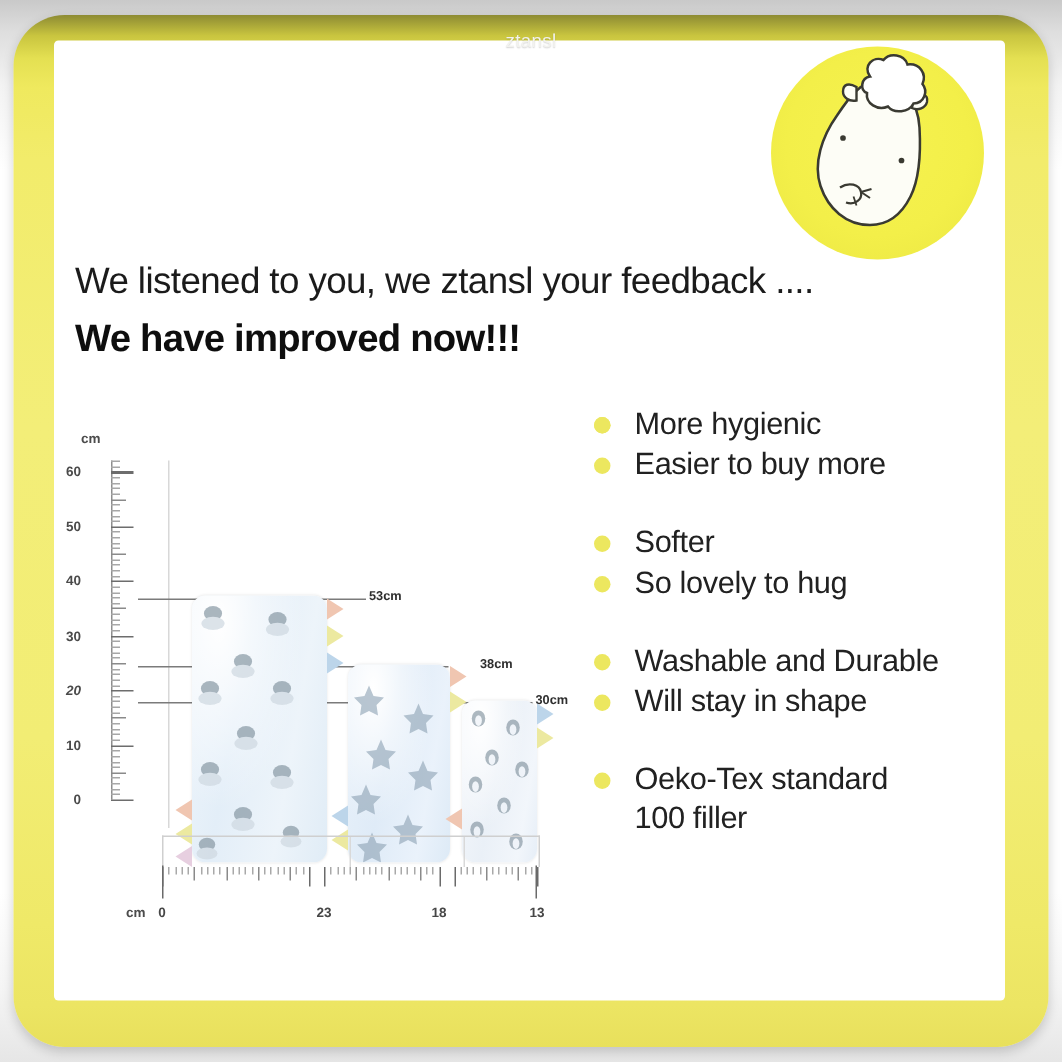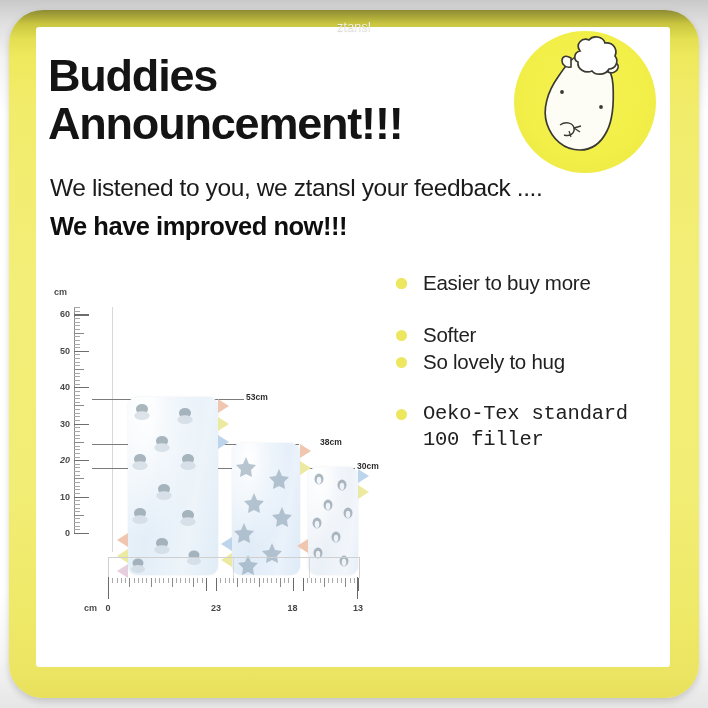--- a/index.html
+++ b/index.html
@@ -163,21 +163,21 @@
     height: 1px;
     background: #8a8a8a;
   }
   .vtick.major { width: 15px; background:#6d6d6d; height:1.3px; }
   .vtick.mid   { width: 10px; }
   .vtick.minor { width: 6px;  background:#a7a7a7; }
 
   .vlabel {
     position: absolute;
     right: 100%;
-    margin-right: 4px;
+    margin-right: 20px;
     font-size: 9px;
     font-weight: bold;
     color: #4a4a4a;
     transform: translateY(-5px);
     white-space: nowrap;
   }
 
   
   .vguide {
     position: absolute;
@@ -291,21 +291,21 @@
   }
 
   
   .bullets {
     position: absolute;
     left: 356px;
     top: 242px;
     width: 270px;
   }
   .bgroup { margin-bottom: 26px; }
-  .bgroup:last-child { margin-bottom: 16px; font-family: Liberation Mono, monospace; }
+  .bgroup:last-child { margin-bottom: 16px; }
   .bitem {
     position: relative;
     padding-left: 31px;
     font-size: 20.5px;
     line-height: 26px;
     color: #212121;
     letter-spacing: -0.25px;
     margin-bottom: 1px;
   }
   .bdot {
@@ -325,24 +325,20 @@
 <body>
 
 <div class="canvas">
 
   <div class="yellow-frame"></div>
 
   <div class="watermark">ztansl</div>
 
   <div class="card">
 
-    <div class="headline">
-      <span class="l1">Buddies</span>
-      <span class="l2">Announcement!!!</span>
-    </div>
 
     <div class="sub1">We listened to you, we ztansl your feedback ....</div>
     <div class="sub2">We have improved now!!!</div>
 
     <div class="logo">
       <svg width="142" height="142" viewBox="0 0 142 142">
 
         <path d="M71 23 C88 23 98 37 99 54 C100 72 99 88 93 100
                  C87 112 78 119 66 119 C50 119 38 108 33 93
                  C28 78 34 60 44 46 C52 34 60 23 71 23 Z" fill="#fdfdf6" stroke="#3a3a32" stroke-width="1.7"></path>
@@ -658,35 +654,49 @@
     </div>
 
     <div class="bullets">
 
       <div class="bgroup">
         <div class="bitem">
           <span class="bdot"></span>
         </div>
         <div class="bitem">
           <span class="bdot"></span>
+          <span>More hygienic</span>
+        </div>
+        <div class="bitem">
+          <span class="bdot"></span>
           <span>Easier to buy more</span>
         </div>
       </div>
 
       <div class="bgroup">
         <div class="bitem">
           <span class="bdot"></span>
           <span>Softer</span>
         </div>
         <div class="bitem">
           <span class="bdot"></span>
           <span>So lovely to hug</span>
         </div>
       </div>
 
+      <div class="bgroup">
+        <div class="bitem">
+          <span class="bdot"></span>
+          <span>Washable and Durable</span>
+        </div>
+        <div class="bitem">
+          <span class="bdot"></span>
+          <span>Will stay in shape</span>
+        </div>
+      </div>
 
       <div class="bgroup">
         <div class="bitem">
           <span class="bdot"></span>
           <span>Oeko-Tex standard</span>
           <span class="cont">100 filler</span>
         </div>
       </div>
 
     </div>

